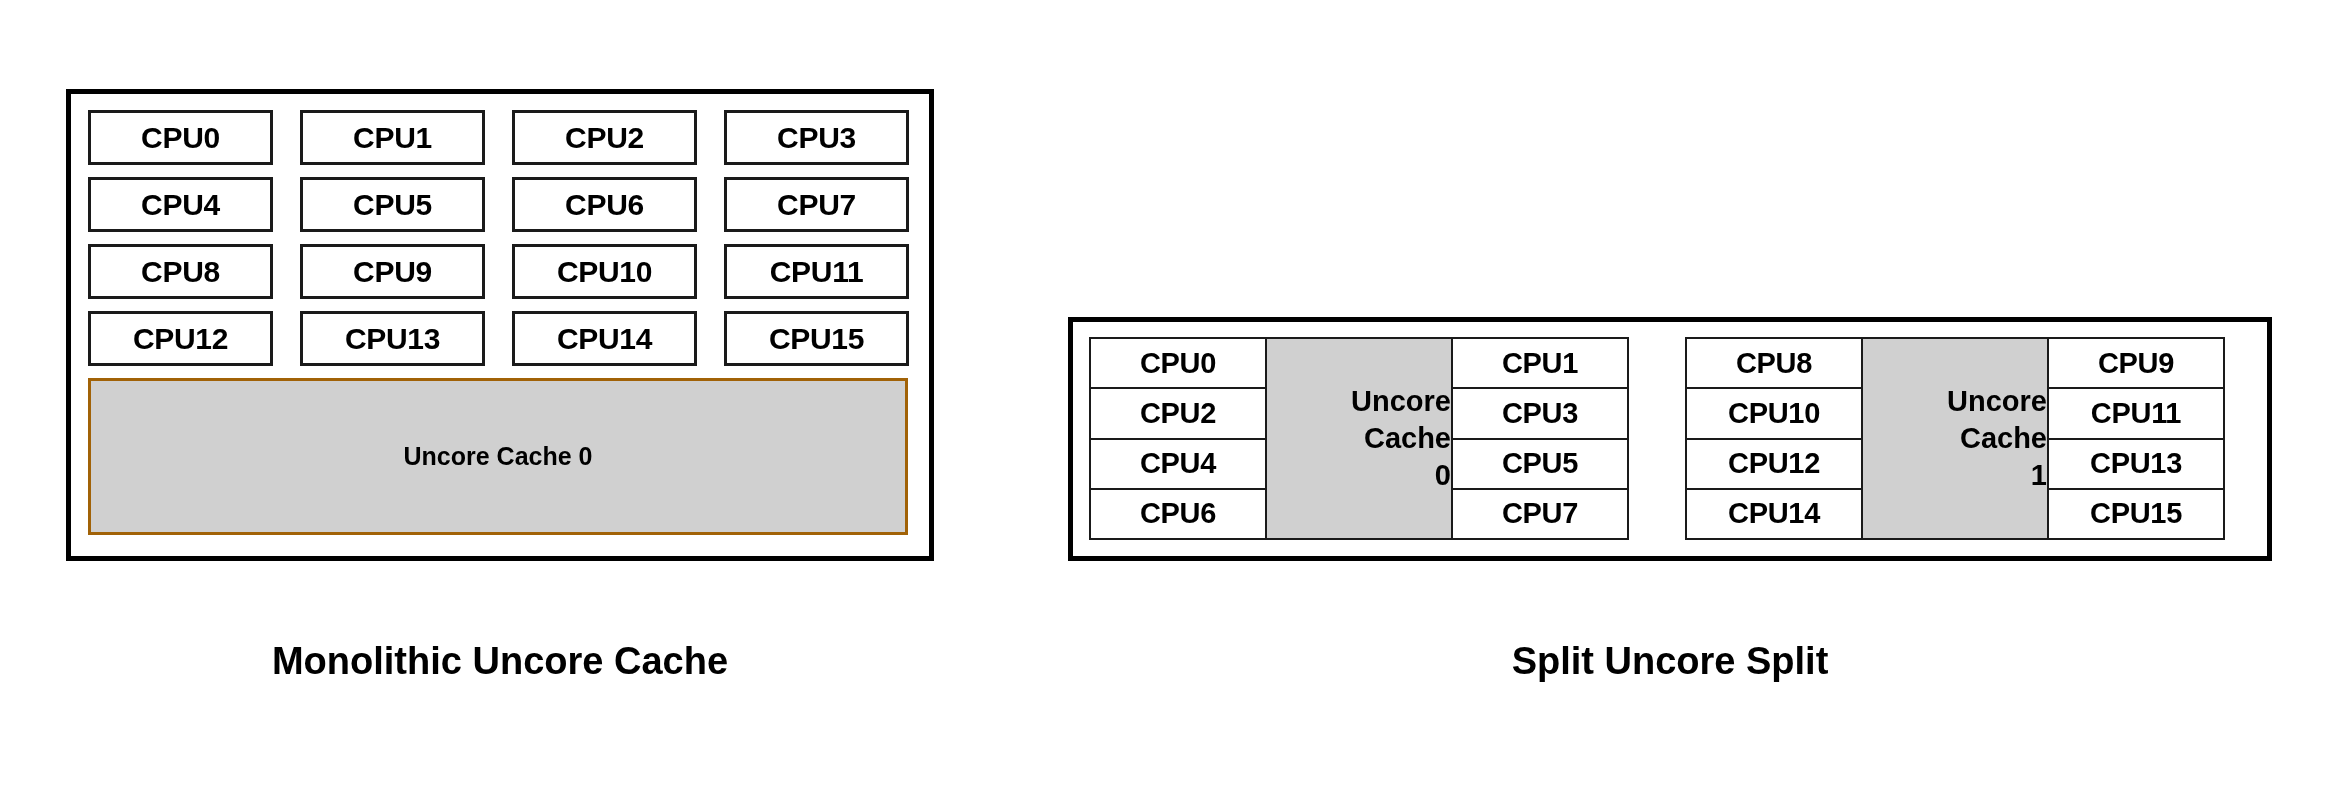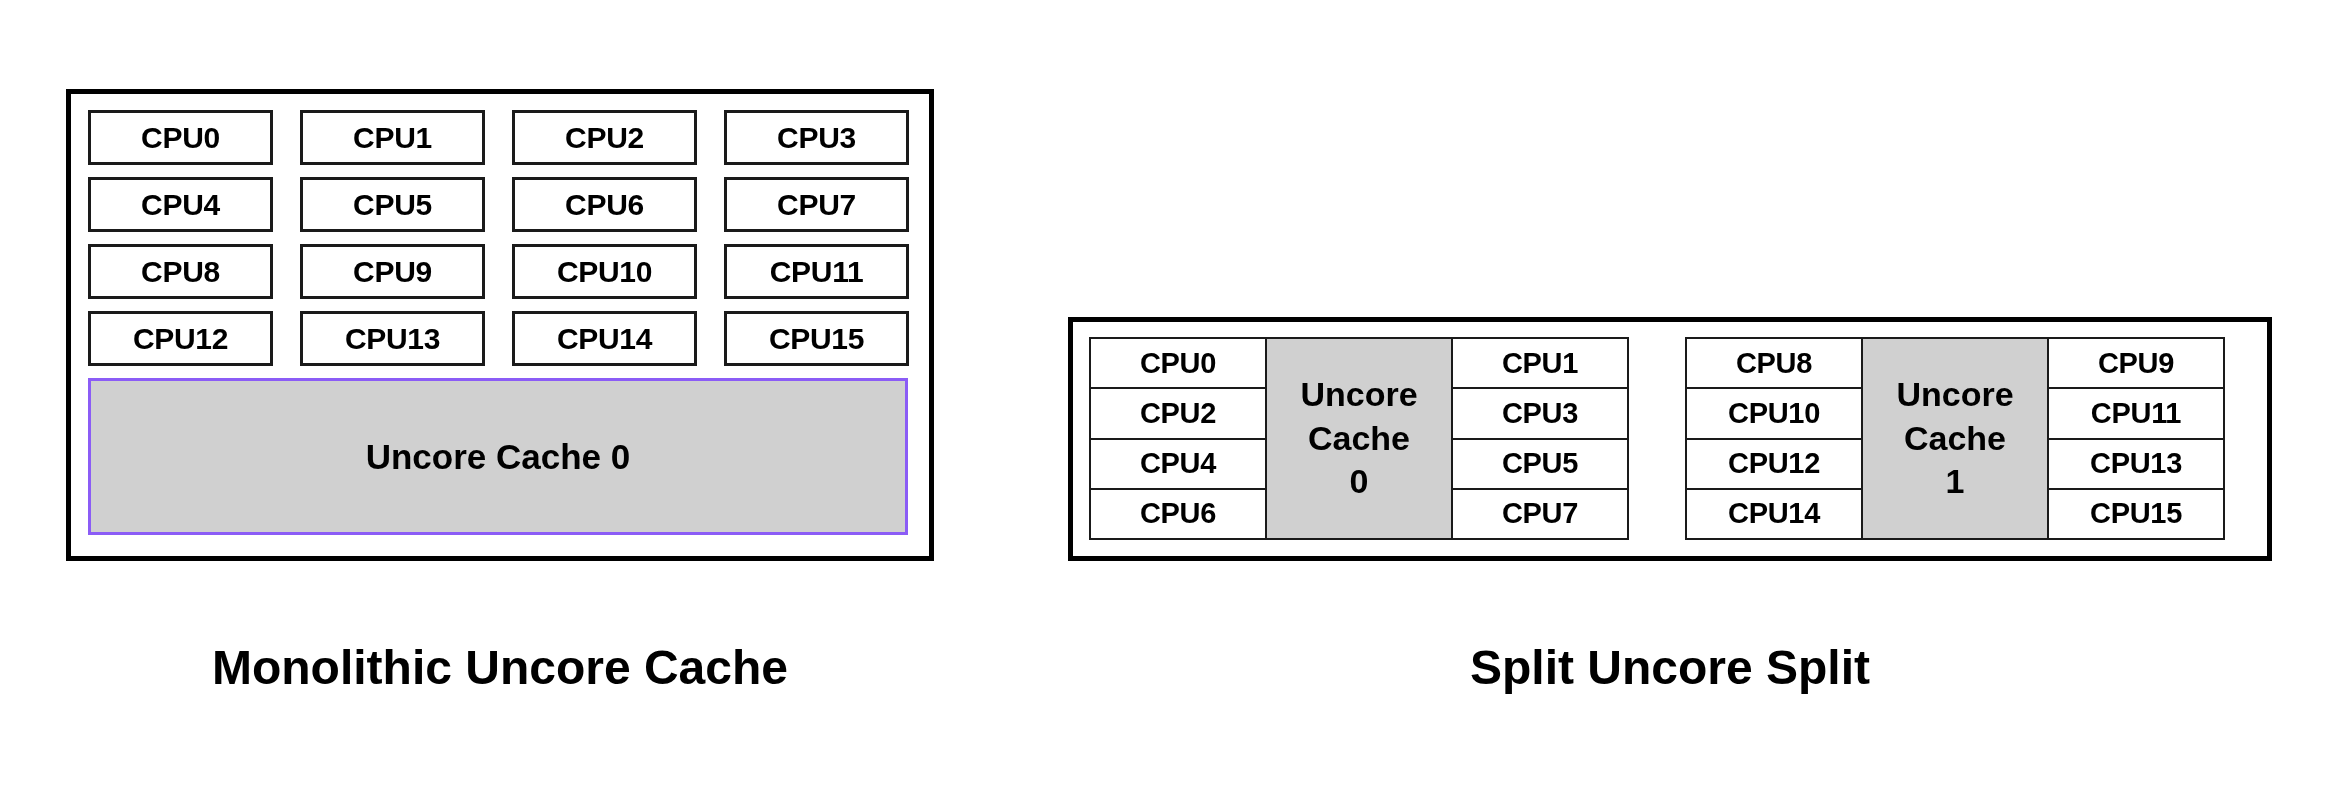--- a/index.html
+++ b/index.html
@@ -59,28 +59,28 @@
     color: #000000;
     font-stretch: condensed;
   }
 
   .mono-cache {
     position: absolute;
     left: 22px;
     top: 289px;
     width: 820px;
     height: 157px;
-    border: 3px solid #8b5cf6;
+    border: 3px solid #a16207;
     background: #d0d0d0;
     box-sizing: border-box;
     display: flex;
     align-items: center;
     justify-content: center;
     font-weight: bold;
-    font-size: 35px;
+    font-size: 25px;
     color: #000000;
   }
 
   
   #split-figure { left: 1068px; top: 317px; }
 
   #split-outer {
     left: 0; top: 0;
     width: 1204px;
     height: 244px;
@@ -120,35 +120,35 @@
 
   .split-cache {
     width: 188px;
     border: 2px solid #1a1a1a;
     background: #d0d0d0;
     box-sizing: border-box;
     margin-left: -2px;
     margin-right: -2px;
     display: flex;
     flex-direction: column;
-    align-items: center;
-    justify-content: center;
-    font-weight: bold;
-    font-size: 34px;
+    align-items: flex-end;
+    justify-content: center;
+    font-weight: bold;
+    font-size: 29px;
     line-height: 1.28;
     color: #000000;
     text-align: center;
   }
   .split-cache .cache-line { display: block; }
 
   
   .caption {
     position: absolute;
     font-weight: bold;
-    font-size: 48px;
+    font-size: 38px;
     color: #000000;
     white-space: nowrap;
     letter-spacing: 0px;
   }
   #mono-caption  { left: 0px;    top: 640px; width: 1000px; text-align: center; }
   #split-caption { left: 1000px; top: 640px; width: 1340px; text-align: center; }
 </style>
 </head>
 <body>
 

